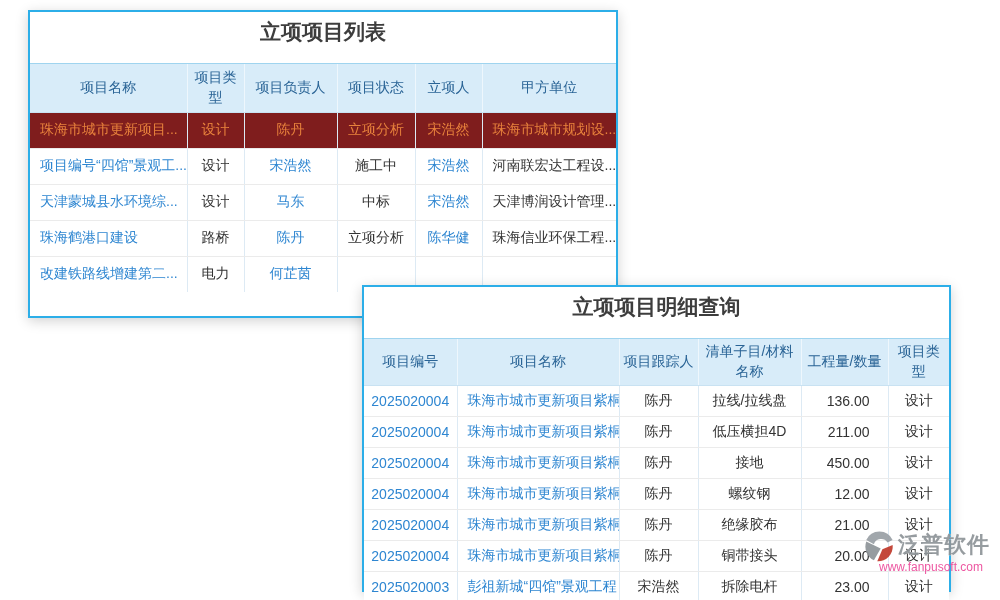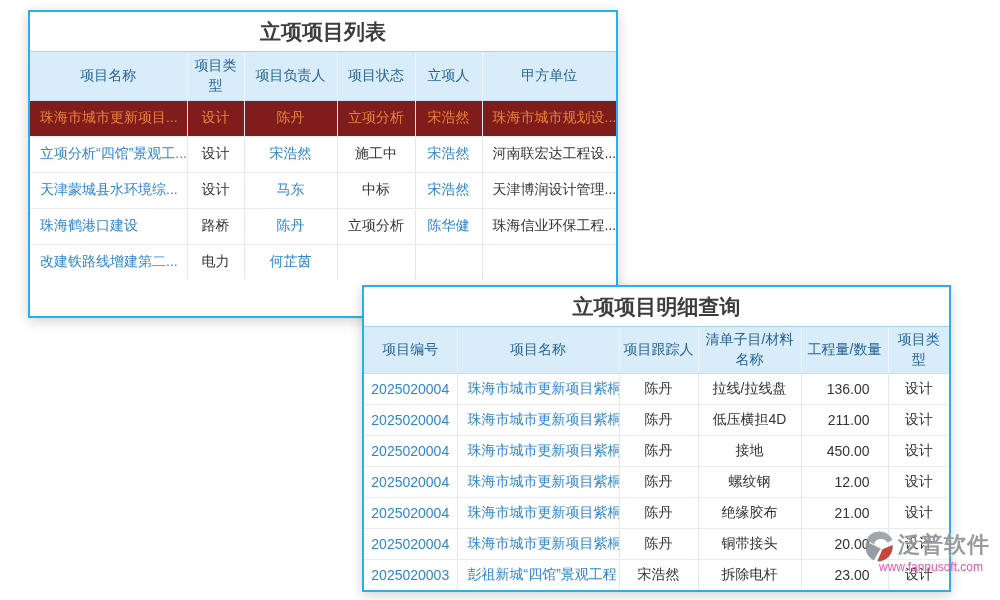--- a/index.html
+++ b/index.html
@@ -12,21 +12,21 @@
   }
   .panel {
     position: absolute;
     background: #ffffff;
     border: 2px solid #2caee8;
     box-shadow: 0 3px 12px rgba(0,0,0,0.18);
   }
   #panel-list   { left: 28px;  top: 10px;  width: 590px; height: 308px; z-index: 1; }
   #panel-detail { left: 362px; top: 285px; width: 589px; height: 307px; z-index: 2; }
   .panel-title {
-    height: 40px;
+    height: 52px;
     line-height: 40px;
     text-align: center;
     font-size: 21px;
     font-weight: bold;
     color: #3d3d3d;
     background: #ffffff;
     border-bottom: 1px solid #9fd4ef;
     overflow: hidden;
     white-space: nowrap;
   }
@@ -126,21 +126,21 @@
     <tbody>
       <tr class="selected">
         <td class="cell-link cell-left">珠海市城市更新项目...</td>
         <td>设计</td>
         <td class="cell-link">陈丹</td>
         <td>立项分析</td>
         <td class="cell-link">宋浩然</td>
         <td class="cell-left">珠海市城市规划设...</td>
       </tr>
       <tr>
-        <td class="cell-link cell-left">立项分析“四馆”景观工...</td>
+        <td class="cell-link cell-left">项目编号“四馆”景观工...</td>
         <td>设计</td>
         <td class="cell-link">宋浩然</td>
         <td>施工中</td>
         <td class="cell-link">宋浩然</td>
         <td class="cell-left">河南联宏达工程设...</td>
       </tr>
       <tr>
         <td class="cell-link cell-left">天津蒙城县水环境综...</td>
         <td>设计</td>
         <td class="cell-link">马东</td>

